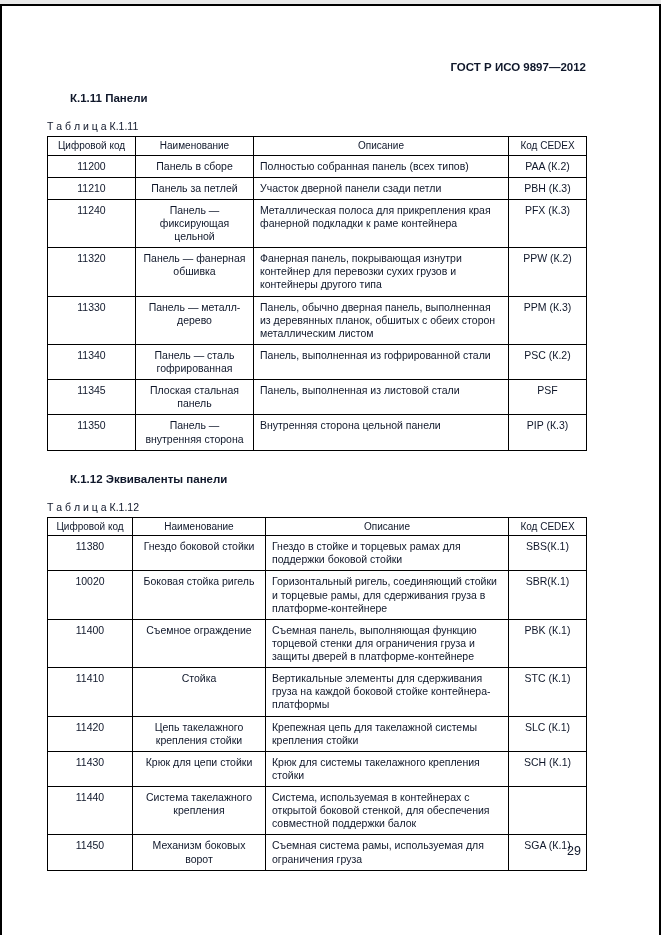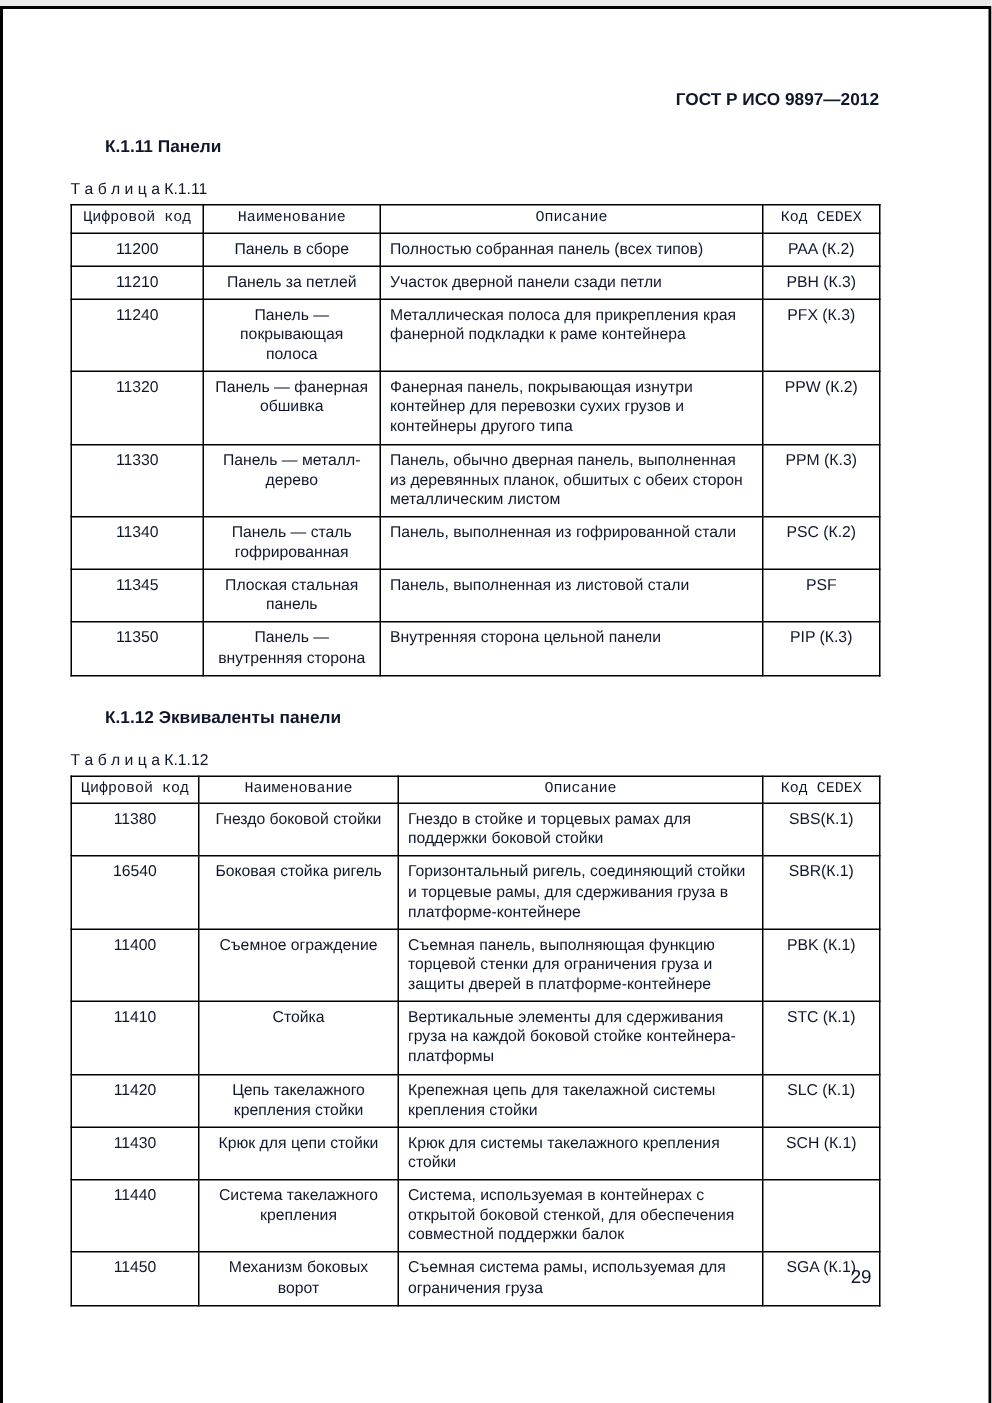--- a/index.html
+++ b/index.html
@@ -41,21 +41,20 @@
     font-size: 10.5px;
   }
   table.gost th {
     border: 1px solid #000;
     font-weight: normal;
     font-size: 10px;
     text-align: center;
     vertical-align: middle;
     padding: 3px 4px;
     line-height: 1.15;
-    font-family: Liberation Mono, monospace;
   }
   table.gost td {
     border: 1px solid #000;
     vertical-align: top;
     padding: 4px 6px;
     line-height: 1.25;
   }
   td.c-code  { text-align: center; }
   td.c-name  { text-align: center; }
   td.c-desc  { text-align: left; }
@@ -102,21 +101,21 @@
           <td class="c-cedex">PAA (К.2)</td>
         </tr>
         <tr>
           <td class="c-code">11210</td>
           <td class="c-name">Панель за петлей</td>
           <td class="c-desc">Участок дверной панели сзади петли</td>
           <td class="c-cedex">PBH (К.3)</td>
         </tr>
         <tr>
           <td class="c-code">11240</td>
-          <td class="c-name">Панель — покрывающая полоса</td>
+          <td class="c-name">Панель — фиксирующая цельной</td>
           <td class="c-desc">Металлическая полоса для прикрепления края фанерной подкладки к раме контейнера</td>
           <td class="c-cedex">PFX (К.3)</td>
         </tr>
         <tr>
           <td class="c-code">11320</td>
           <td class="c-name">Панель — фанерная обшивка</td>
           <td class="c-desc">Фанерная панель, покрывающая изнутри контейнер для перевозки сухих грузов и контейнеры другого типа</td>
           <td class="c-cedex">PPW (К.2)</td>
         </tr>
         <tr>
@@ -165,21 +164,21 @@
         </tr>
       </thead>
       <tbody>
         <tr>
           <td class="c-code">11380</td>
           <td class="c-name">Гнездо боковой стойки</td>
           <td class="c-desc">Гнездо в стойке и торцевых рамах для поддержки боковой стойки</td>
           <td class="c-cedex">SBS(К.1)</td>
         </tr>
         <tr>
-          <td class="c-code">16540</td>
+          <td class="c-code">10020</td>
           <td class="c-name">Боковая стойка ригель</td>
           <td class="c-desc">Горизонтальный ригель, соединяющий стойки и торцевые рамы, для сдерживания груза в платформе-контейнере</td>
           <td class="c-cedex">SBR(К.1)</td>
         </tr>
         <tr>
           <td class="c-code">11400</td>
           <td class="c-name">Съемное ограждение</td>
           <td class="c-desc">Съемная панель, выполняющая функцию торцевой стенки для ограничения груза и защиты дверей в платформе-контейнере</td>
           <td class="c-cedex">PBK (К.1)</td>
         </tr>

